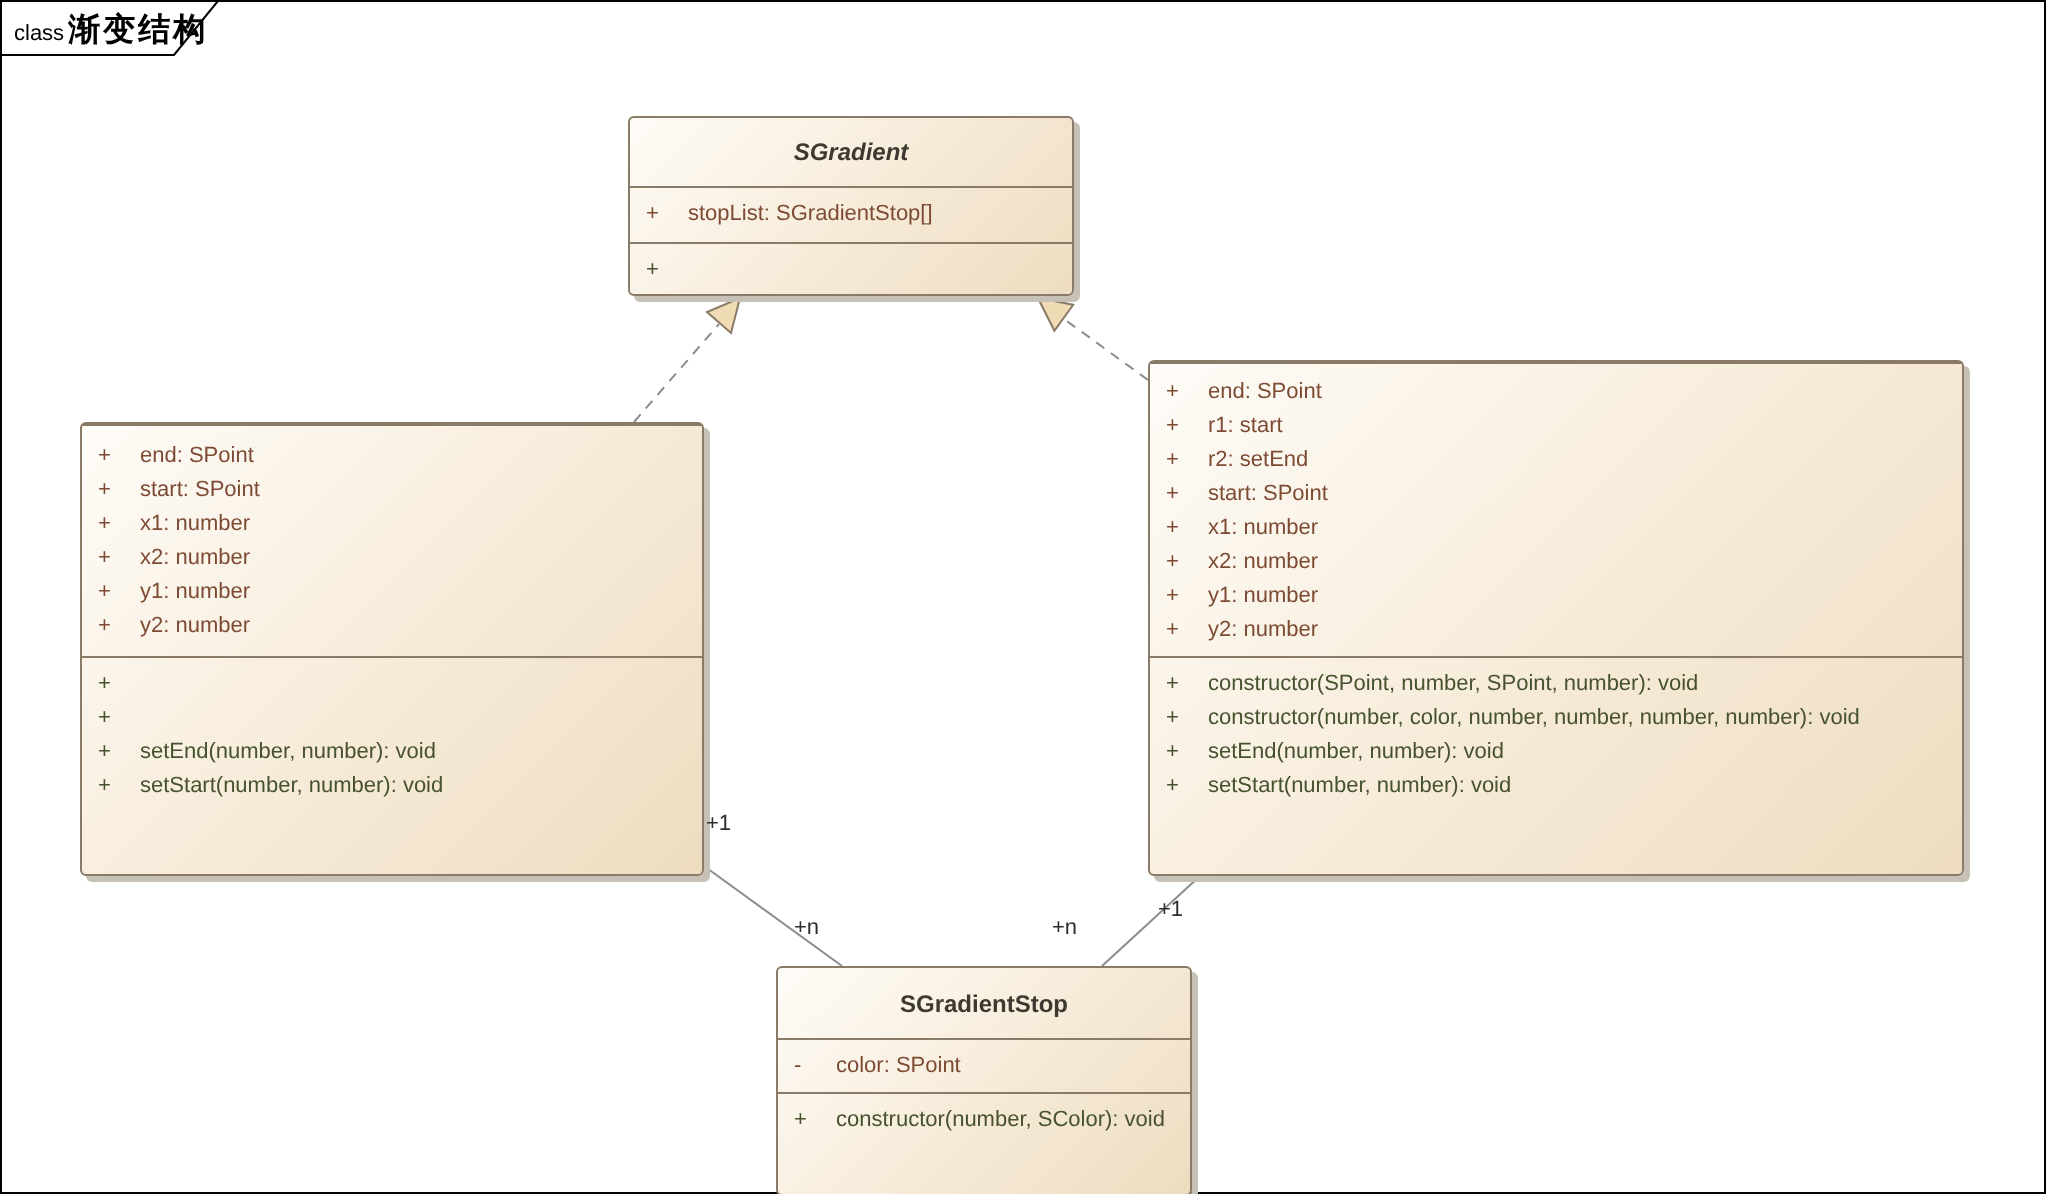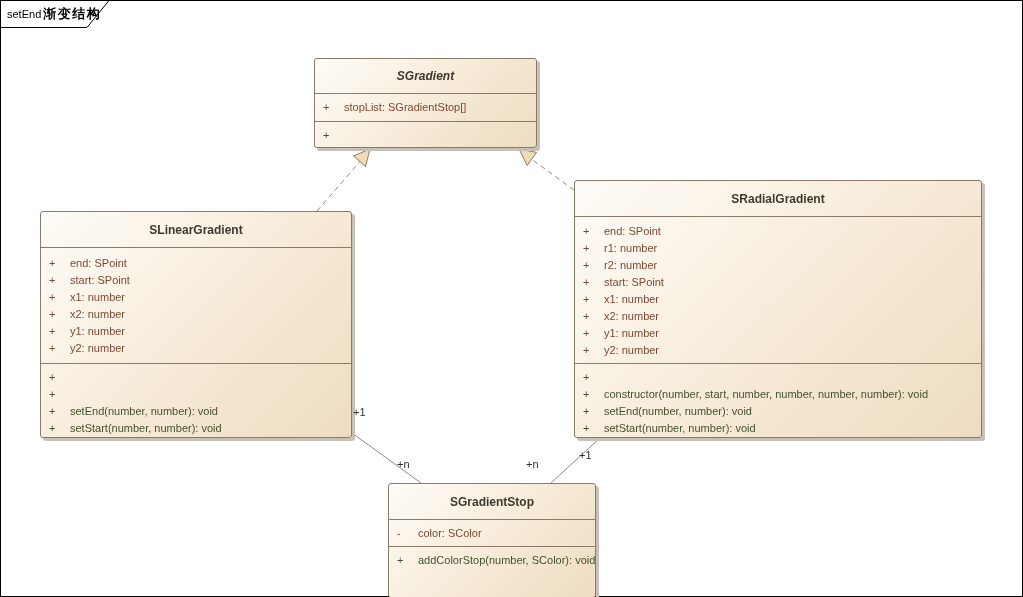--- a/index.html
+++ b/index.html
@@ -27,21 +27,21 @@
   .row { display:flex; line-height:17px; font-size:11px; padding-left:8px; white-space:nowrap; }
   .row .vis { width:21px; flex-shrink:0; }
 
   .mult {
     position:absolute; z-index:3; font-size:11px; color:#2E2E2E; white-space:nowrap;
   }
   .tab-label {
     position:absolute; left:7px; top:5px; z-index:3; color:#000000;
     font-size:11px; white-space:nowrap;
   }
-  .tab-label .cn { font-weight:bold; font-size:13px; letter-spacing:1.5px; margin-left:2px; }
+  .tab-label .cn { font-weight:bold; font-size:16px; letter-spacing:1.5px; margin-left:2px; }
 </style>
 </head>
 <body>
 
 <div id="diagram">
 
   <svg class="layer" width="1023" height="597" viewBox="0 0 1023 597">
     <rect x="0.5" y="0.5" width="1022" height="596" fill="#ffffff" stroke="#000000"></rect>
     <polygon points="0.5,0.5 109,0.5 87,27.5 0.5,27.5" fill="#ffffff" stroke="#000000"></polygon>
 
@@ -50,40 +50,39 @@
 
     <line x1="574" y1="190" x2="531.9" y2="159.4" stroke="#8C8C8C" stroke-width="1" stroke-dasharray="5,4"></line>
     <polygon points="519,149 536.6,152.4 527.2,165.4" fill="#F0DCB4" stroke="#8A7A68" stroke-width="1"></polygon>
 
     <line x1="352" y1="433" x2="421" y2="483" stroke="#8C8C8C" stroke-width="1"></line>
 
     <line x1="600" y1="438" x2="551" y2="483" stroke="#8C8C8C" stroke-width="1"></line>
   </svg>
 
   <div class="tab-label">
-    <span>setEnd</span><span class="cn">渐变结构</span>
+    <span>class</span><span class="cn">渐变结构</span>
   </div>
 
   <div class="uml-class" style="left:314px;top:58px;width:223px;height:90px">
     <div class="cls-title abstract" style="height:34px">SGradient</div>
     <div class="compartment attrs" style="height:28px;padding-top:5px">
       <div class="row">
         <span class="vis">+</span>
         <span>stopList: SGradientStop[]</span>
       </div>
     </div>
     <div class="compartment ops" style="flex:1;padding-top:5px">
       <div class="row">
         <span class="vis">+</span>
       </div>
     </div>
   </div>
 
   <div class="uml-class" style="left:40px;top:211px;width:312px;height:227px">
-    <div class="cls-title" style="height:35px">SLinearGradient</div>
     <div class="compartment attrs" style="height:116px;padding-top:7px">
       <div class="row">
         <span class="vis">+</span>
         <span>end: SPoint</span>
       </div>
       <div class="row">
         <span class="vis">+</span>
         <span>start: SPoint</span>
       </div>
       <div class="row">
@@ -115,33 +114,32 @@
         <span>setEnd(number, number): void</span>
       </div>
       <div class="row">
         <span class="vis">+</span>
         <span>setStart(number, number): void</span>
       </div>
     </div>
   </div>
 
   <div class="uml-class" style="left:574px;top:180px;width:408px;height:258px">
-    <div class="cls-title" style="height:35px">SRadialGradient</div>
     <div class="compartment attrs" style="height:147px;padding-top:6px">
       <div class="row">
         <span class="vis">+</span>
         <span>end: SPoint</span>
       </div>
       <div class="row">
         <span class="vis">+</span>
-        <span>r1: number</span>
-      </div>
-      <div class="row">
-        <span class="vis">+</span>
-        <span>r2: number</span>
+        <span>r1: start</span>
+      </div>
+      <div class="row">
+        <span class="vis">+</span>
+        <span>r2: setEnd</span>
       </div>
       <div class="row">
         <span class="vis">+</span>
         <span>start: SPoint</span>
       </div>
       <div class="row">
         <span class="vis">+</span>
         <span>x1: number</span>
       </div>
       <div class="row">
@@ -153,48 +151,49 @@
         <span>y1: number</span>
       </div>
       <div class="row">
         <span class="vis">+</span>
         <span>y2: number</span>
       </div>
     </div>
     <div class="compartment ops" style="flex:1;padding-top:5px">
       <div class="row">
         <span class="vis">+</span>
-      </div>
-      <div class="row">
-        <span class="vis">+</span>
-        <span>constructor(number, start, number, number, number, number): void</span>
+        <span>constructor(SPoint, number, SPoint, number): void</span>
+      </div>
+      <div class="row">
+        <span class="vis">+</span>
+        <span>constructor(number, color, number, number, number, number): void</span>
       </div>
       <div class="row">
         <span class="vis">+</span>
         <span>setEnd(number, number): void</span>
       </div>
       <div class="row">
         <span class="vis">+</span>
         <span>setStart(number, number): void</span>
       </div>
     </div>
   </div>
 
   <div class="uml-class" style="left:388px;top:483px;width:208px;height:115px">
     <div class="cls-title" style="height:35px">SGradientStop</div>
     <div class="compartment attrs" style="height:27px;padding-top:5px">
       <div class="row">
         <span class="vis">-</span>
-        <span>color: SColor</span>
-      </div>
-    </div>
-    <div class="compartment ops" style="flex:1;padding-top:5px">
-      <div class="row">
-        <span class="vis">+</span>
-        <span>addColorStop(number, SColor): void</span>
+        <span>color: SPoint</span>
+      </div>
+    </div>
+    <div class="compartment ops" style="flex:1;padding-top:5px">
+      <div class="row">
+        <span class="vis">+</span>
+        <span>constructor(number, SColor): void</span>
       </div>
     </div>
   </div>
 
   <span class="mult" style="left:353px;top:406px">+1</span>
   <span class="mult" style="left:397px;top:458px">+n</span>
   <span class="mult" style="left:526px;top:458px">+n</span>
   <span class="mult" style="left:579px;top:449px">+1</span>
 
 </div>

